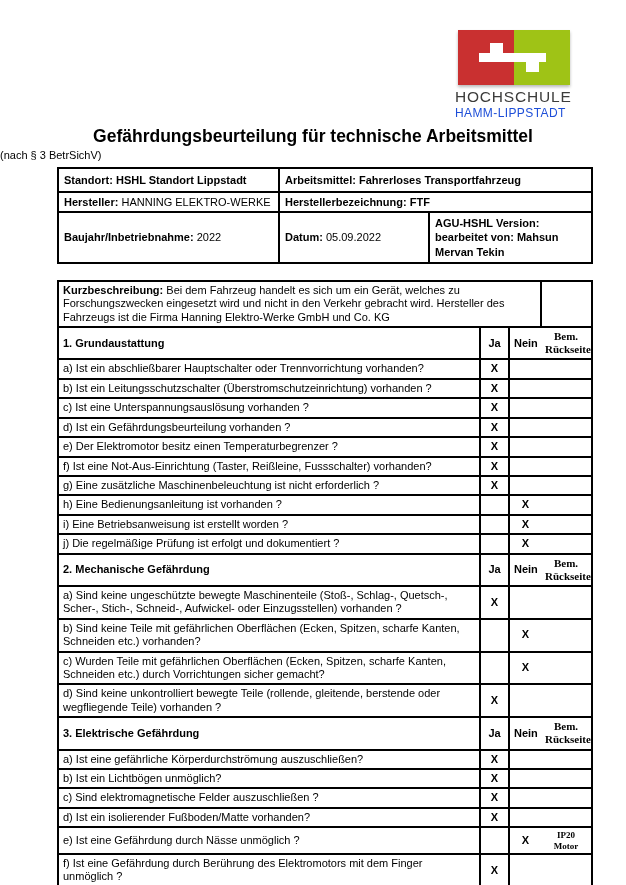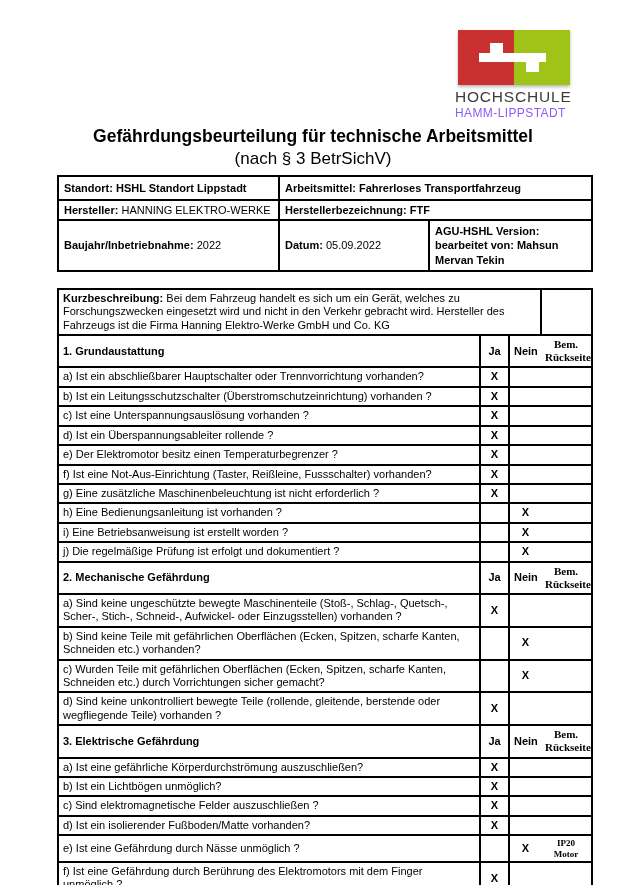--- a/index.html
+++ b/index.html
@@ -12,25 +12,25 @@
   .logo-squares { display:flex; width:112px; margin-left:3px; box-shadow:0 2px 3px rgba(0,0,0,.28); }
   .sq { width:56px; height:55px; position:relative; }
   .sq-red { background:#c93030; }
   .sq-green { background:#9fc316; }
   .sq i { position:absolute; background:#fff; display:block; }
   .r-h { left:38%; right:0; top:41%; height:17%; }
   .r-v { left:57%; width:23%; top:23%; height:19%; }
   .g-h { left:0; width:57%; top:41%; height:17%; }
   .g-v { left:21%; width:23%; top:57%; height:20%; }
   .logo-line1 { margin-top:3px; font-size:15.5px; letter-spacing:.8px; color:#3c3c3b; white-space:nowrap; }
-  .logo-line2 { font-size:12px; letter-spacing:.4px; color:#8b5cf6; white-space:nowrap; }
+  .logo-line2 { font-size:12px; letter-spacing:.4px; color:#1d4ed8; white-space:nowrap; }
 
   
   .title { padding-top:126px; text-align:center; font-size:17.5px; font-weight:bold; }
-  .subtitle { text-align:center; font-size:17px; margin-top:2px; }
+  .subtitle { font-size:11px; margin-top:2px; }
 
   
   table { border-collapse:collapse; table-layout:fixed; margin-left:57px; width:534px; }
   td { border:2px solid #000; vertical-align:middle; }
 
   
   .info-table { margin-top:6px; }
   .info-table td { padding:3px 5px; font-size:11px; }
   .info-table .lbl { font-weight:bold; }
   .row-a td { height:24px; }
@@ -141,21 +141,21 @@
         </tr>
         <tr>
           <td class="q">c) Ist eine Unterspannungsauslösung vorhanden ?</td>
           <td class="cja"><span class="xmark">X</span></td>
           <td class="cnein"><span class="xmark"></span></td>
           <td class="cbem">
             <span class="bem-note"></span>
           </td>
         </tr>
         <tr>
-          <td class="q">d) Ist ein Überspannungsableiter rollende ?</td>
+          <td class="q">d) Ist ein Gefährdungsbeurteilung vorhanden ?</td>
           <td class="cja"><span class="xmark">X</span></td>
           <td class="cnein"><span class="xmark"></span></td>
           <td class="cbem">
             <span class="bem-note"></span>
           </td>
         </tr>
         <tr>
           <td class="q">e) Der Elektromotor besitz einen Temperaturbegrenzer ?</td>
           <td class="cja"><span class="xmark">X</span></td>
           <td class="cnein"><span class="xmark"></span></td>

